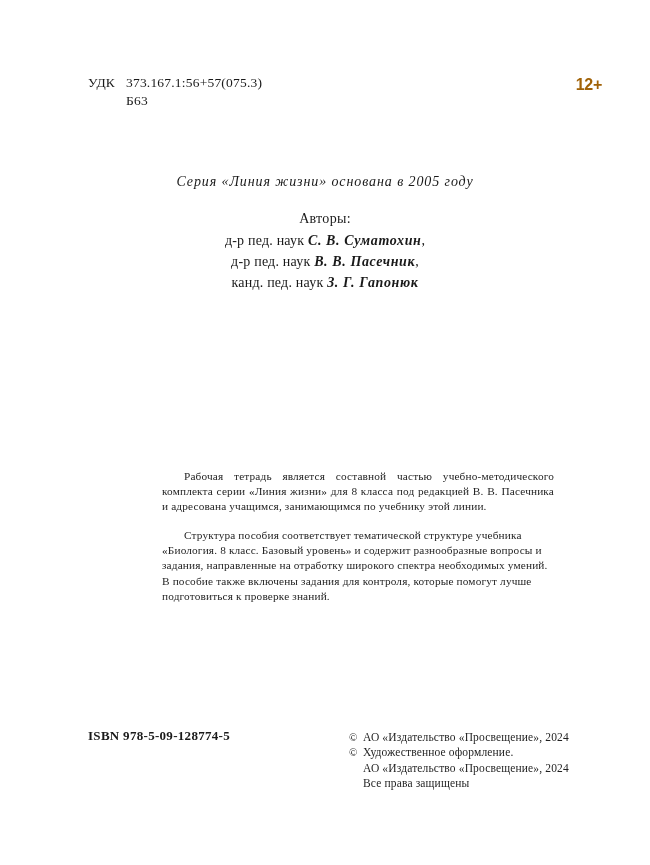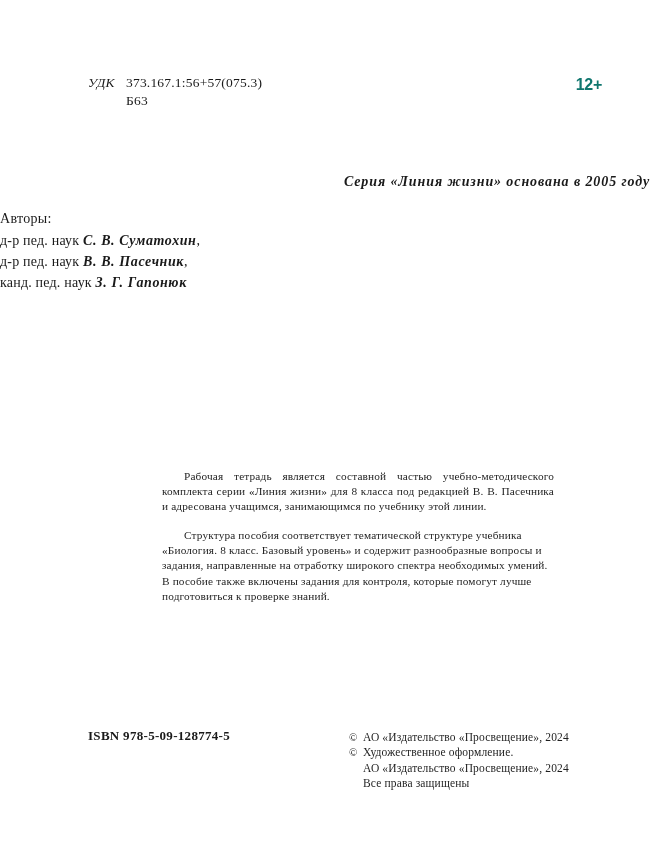--- a/index.html
+++ b/index.html
@@ -29,61 +29,61 @@
     line-height: 17.5px;
     letter-spacing: 0.2px;
     white-space: nowrap;
   }
   .codes-row {
     display: block;
   }
   .codes-label {
     display: inline-block;
     width: 38px;
-    font-style: italic;
   }
   .codes-value {
     display: inline-block;
   }
   .codes-row.indented .codes-label {
     width: 38px;
   }
 
   
   .age-rating {
     position: absolute;
     right: 48px;
     top: 76px;
     font-family: "Liberation Sans", "DejaVu Sans", sans-serif;
     font-size: 16px;
     font-weight: bold;
     letter-spacing: -0.3px;
-    color: #0f766e;
+    color: #a16207;
   }
 
   
   .series-line {
     position: absolute;
     left: 0;
     right: 0;
     top: 174px;
-    text-align: right;
+    text-align: center;
     font-style: italic;
-    font-weight: bold;
+    font-weight: normal;
     font-size: 14px;
     letter-spacing: 0.9px;
     color: #1a1a1a;
   }
 
   
   .authors {
     position: absolute;
     left: 0;
     right: 0;
     top: 208px;
+    text-align: center;
     font-size: 14px;
     line-height: 21px;
   }
   .authors-heading {
     display: block;
     letter-spacing: 0.3px;
     margin-bottom: 1px;
   }
   .author-row {
     display: block;

